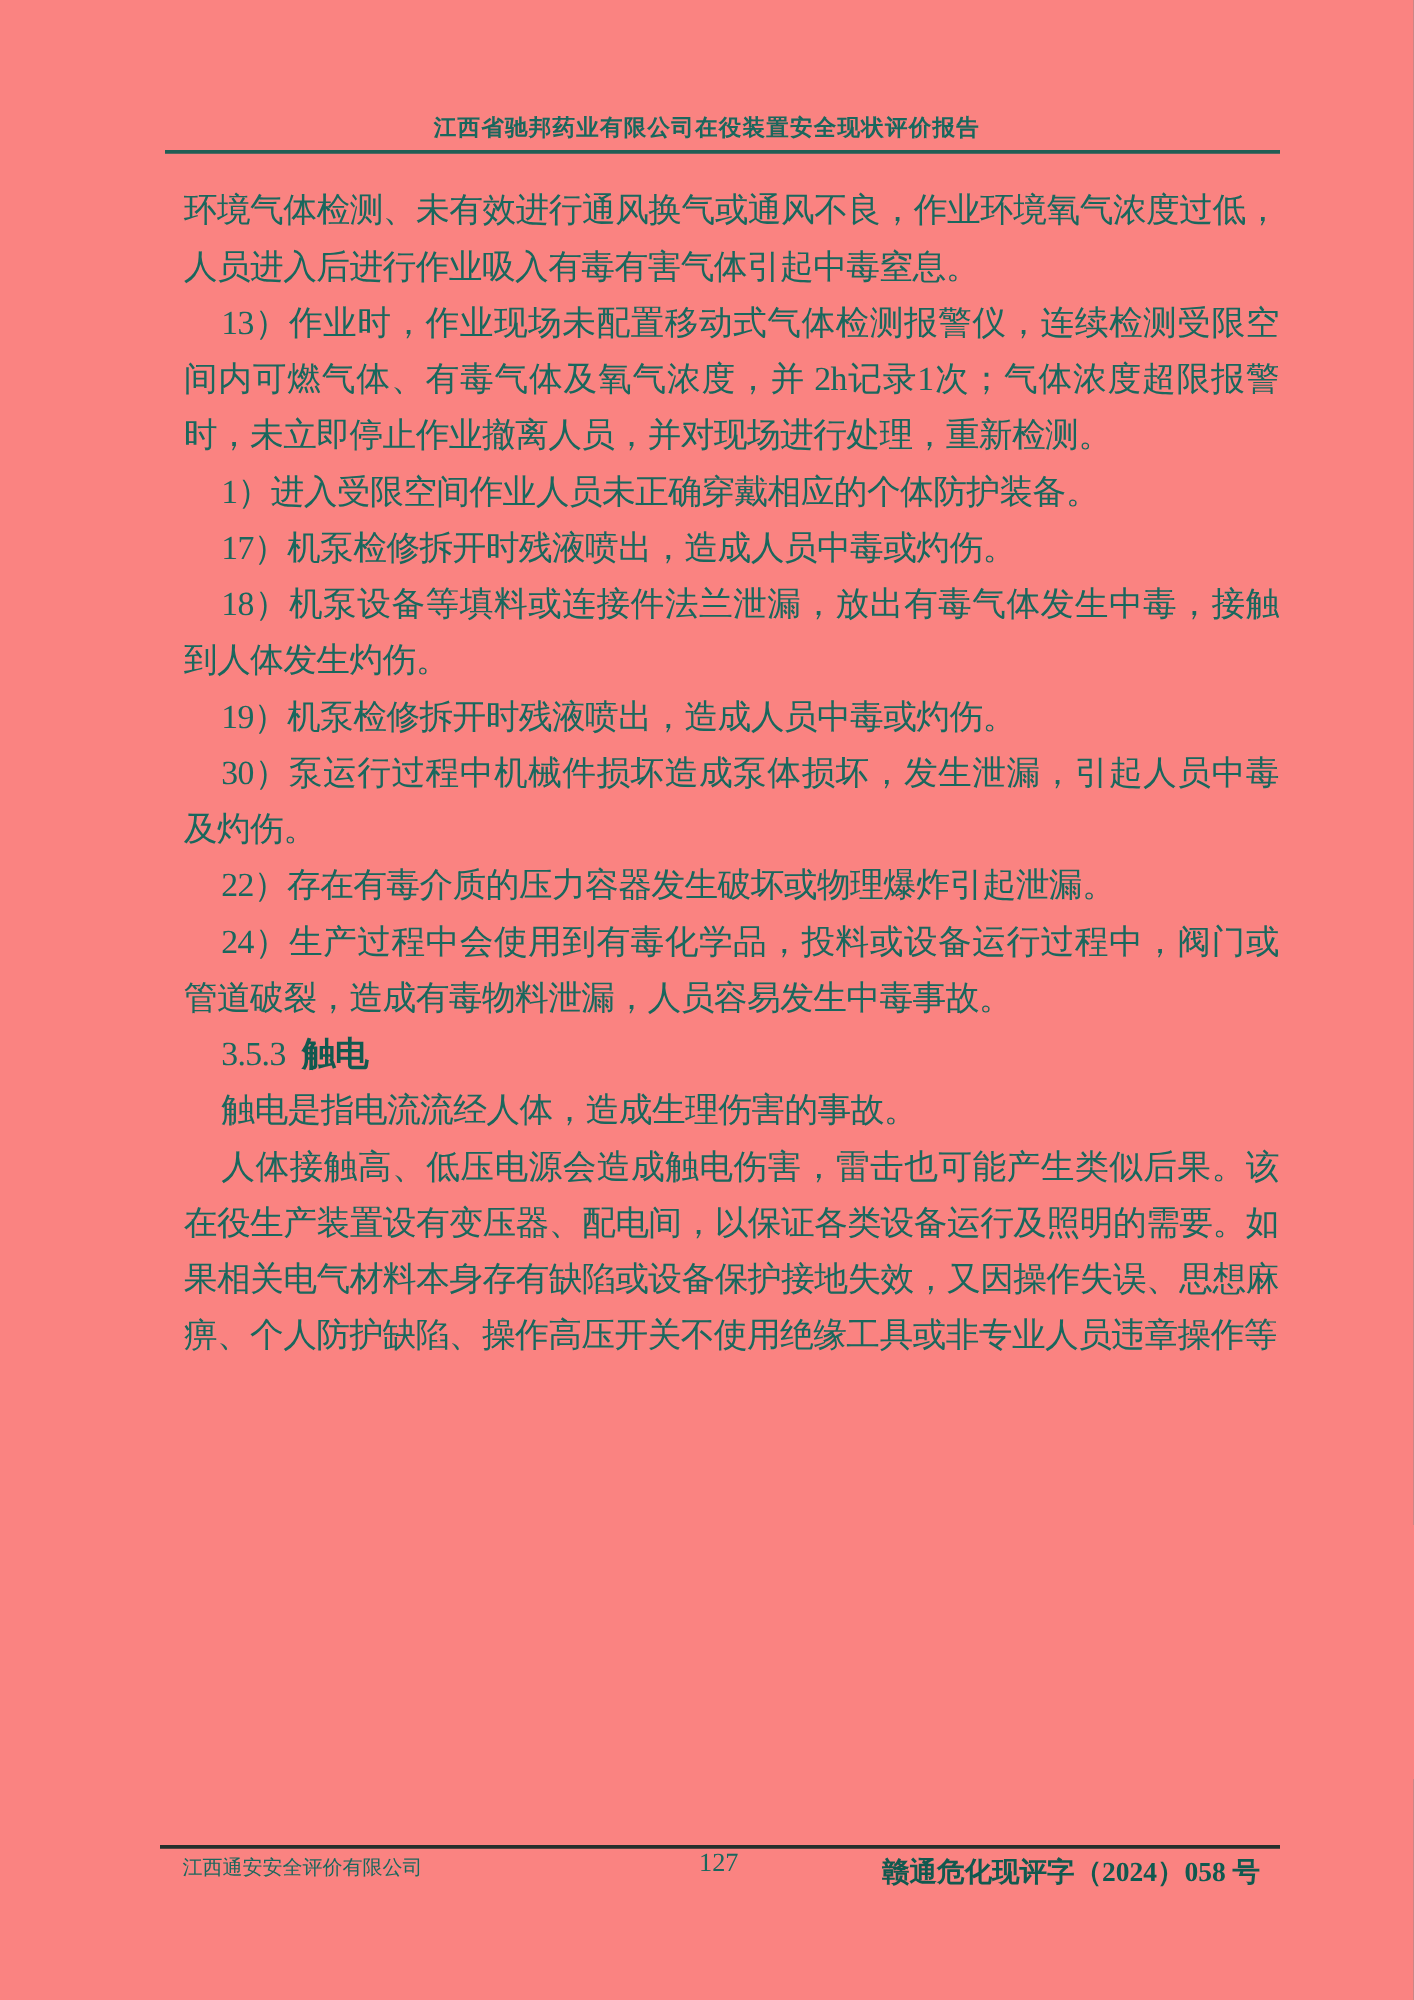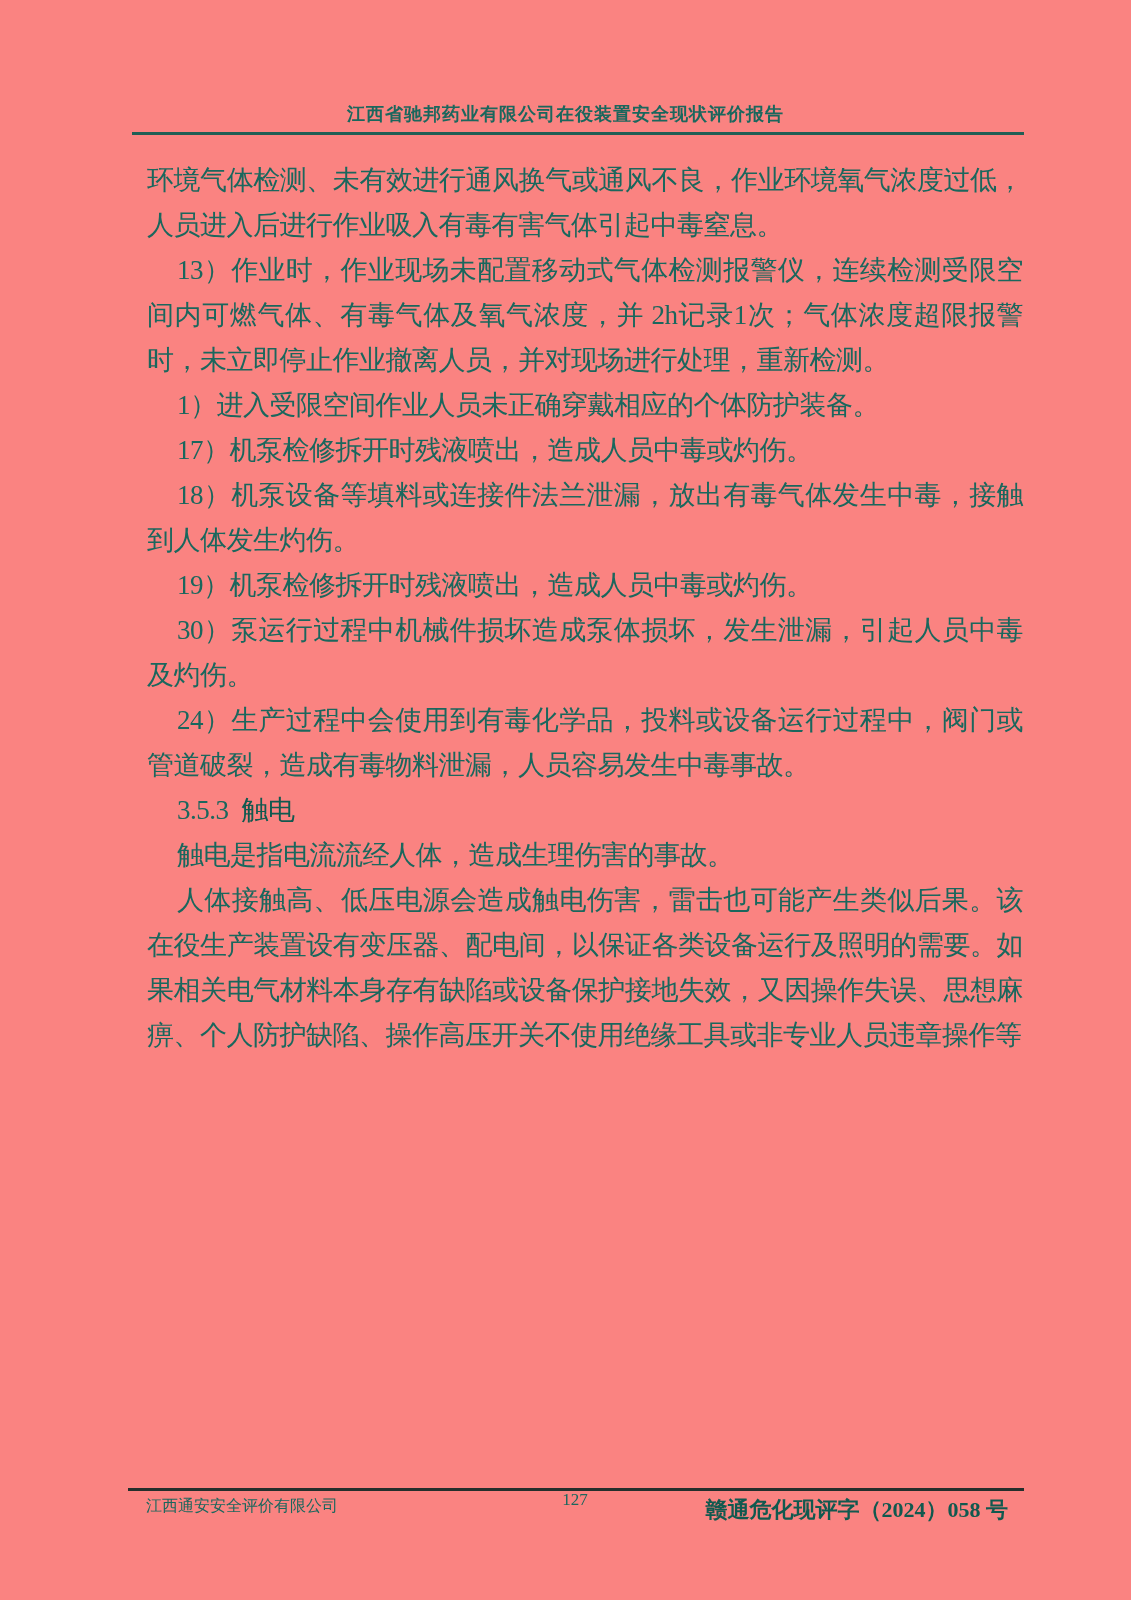--- a/index.html
+++ b/index.html
@@ -1,15 +1,15 @@
 <!DOCTYPE html>
 <html><head>
 <meta charset="utf-8">
 <style>
-  * { box-sizing: border-box; margin-top: 12px; }
+  * { box-sizing: border-box; }
   html, body { margin: 0; padding: 0; background: #888; }
   .page {
     position: relative;
     width: 1131px;
     height: 1600px;
     margin: 0 auto;
     background: var(--bg, #fa8381);
     font-family: "Liberation Serif", "DejaVu Serif", serif;
     color: var(--text, #1a675d);
     overflow: hidden;
@@ -42,21 +42,21 @@
     line-height: 45px;
     letter-spacing: -0.5px;
     text-align: justify;
     text-justify: inter-ideograph;
     color: var(--text, #1a675d);
   }
   .content p { margin: 0; text-indent: 30px; }
   .content p.no-indent { text-indent: 0; }
   .section-heading { text-indent: 0; font-size: 27px; }
   .section-heading .num { font-weight: normal; }
-  .section-heading .ttl { font-weight: normal; margin-left: 13px; color: var(--bold-text, #11594f); }
+  .section-heading .ttl { font-weight: bold; margin-left: 13px; color: var(--bold-text, #11594f); }
   .footer-rule {
     position: absolute;
     top: 1476px;
     left: 128px;
     width: 896px;
     height: 3px;
     background: var(--footer-rule, #242f2c);
   }
   .footer-company {
     position: absolute;
@@ -64,21 +64,21 @@
     left: 146px;
     font-size: 16px;
     color: var(--text, #1a675d);
   }
   .footer-page {
     position: absolute;
     top: 1478px;
     left: 545px;
     width: 60px;
     text-align: center;
-    font-size: 17px;
+    font-size: 21px;
     color: var(--text, #1a675d);
   }
   .footer-doc {
     position: absolute;
     top: 1483px;
     right: 123px;
     font-size: 22px;
     font-weight: bold;
     color: var(--bold-text, #11594f);
   }
@@ -92,20 +92,21 @@
   <div class="header-rule"></div>
 
   <div class="content">
     <p class="no-indent">环境气体检测、未有效进行通风换气或通风不良，作业环境氧气浓度过低，人员进入后进行作业吸入有毒有害气体引起中毒窒息。</p>
     <p>13）作业时，作业现场未配置移动式气体检测报警仪，连续检测受限空间内可燃气体、有毒气体及氧气浓度，并 2h记录1次；气体浓度超限报警时，未立即停止作业撤离人员，并对现场进行处理，重新检测。</p>
     <p>1）进入受限空间作业人员未正确穿戴相应的个体防护装备。</p>
     <p>17）机泵检修拆开时残液喷出，造成人员中毒或灼伤。</p>
     <p>18）机泵设备等填料或连接件法兰泄漏，放出有毒气体发生中毒，接触到人体发生灼伤。</p>
     <p>19）机泵检修拆开时残液喷出，造成人员中毒或灼伤。</p>
     <p>30）泵运行过程中机械件损坏造成泵体损坏，发生泄漏，引起人员中毒及灼伤。</p>
+    <p>22）存在有毒介质的压力容器发生破坏或物理爆炸引起泄漏。</p>
     <p>24）生产过程中会使用到有毒化学品，投料或设备运行过程中，阀门或管道破裂，造成有毒物料泄漏，人员容易发生中毒事故。</p>
     <p class="section-heading">
       <span class="num">3.5.3</span><span class="ttl">触电</span>
     </p>
     <p>触电是指电流流经人体，造成生理伤害的事故。</p>
     <p>人体接触高、低压电源会造成触电伤害，雷击也可能产生类似后果。该在役生产装置设有变压器、配电间，以保证各类设备运行及照明的需要。如果相关电气材料本身存有缺陷或设备保护接地失效，又因操作失误、思想麻痹、个人防护缺陷、操作高压开关不使用绝缘工具或非专业人员违章操作等</p>
   </div>
 
   <div class="footer-rule"></div>
   <div class="footer-company">江西通安安全评价有限公司</div>

